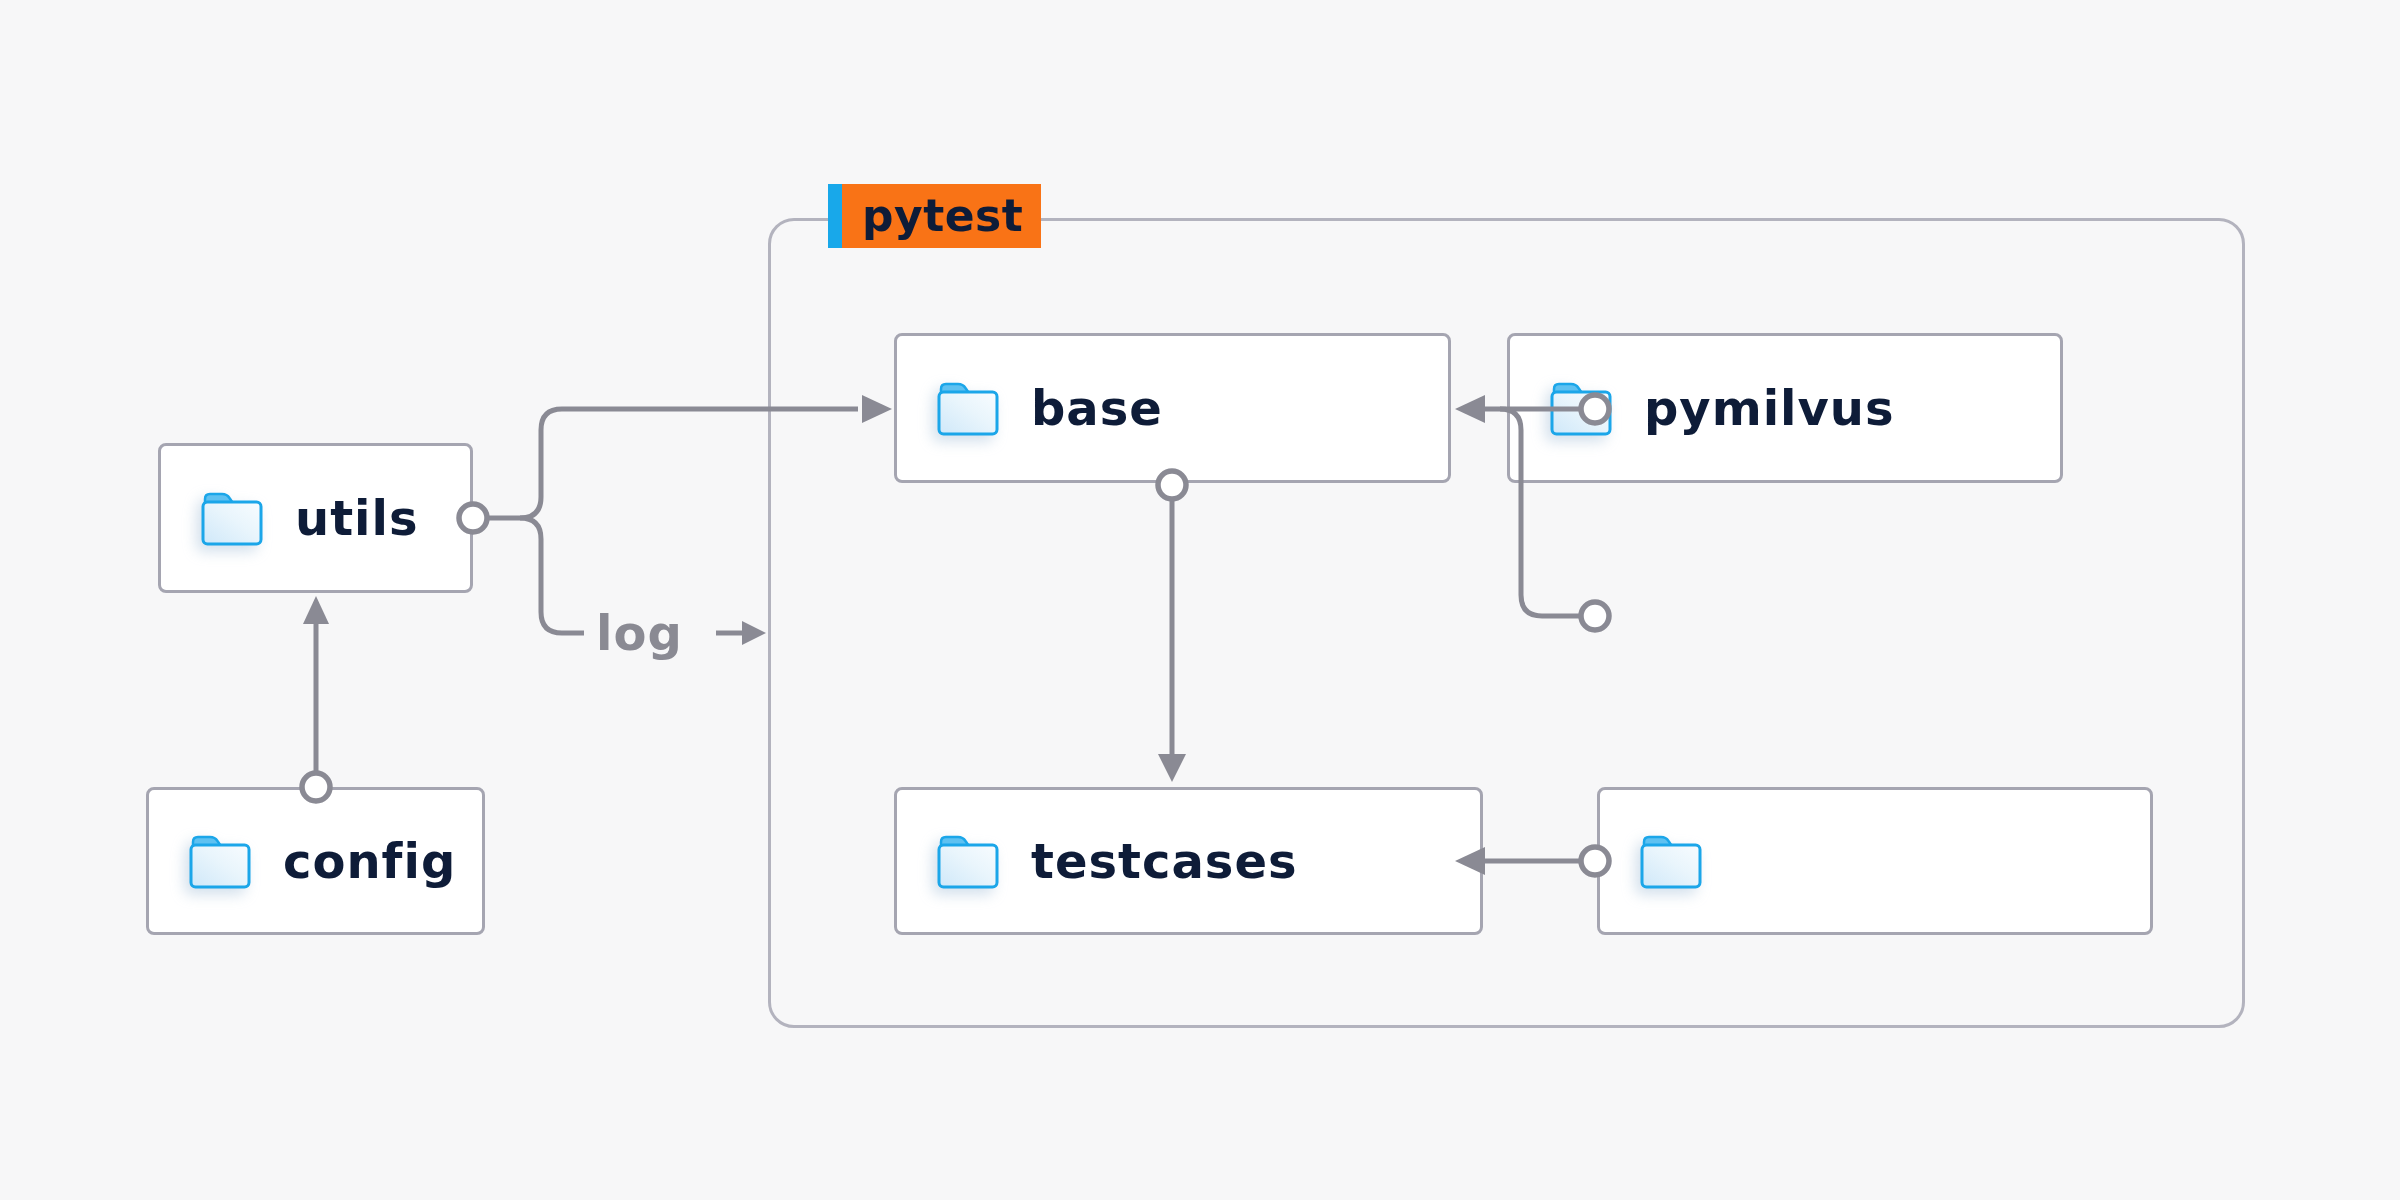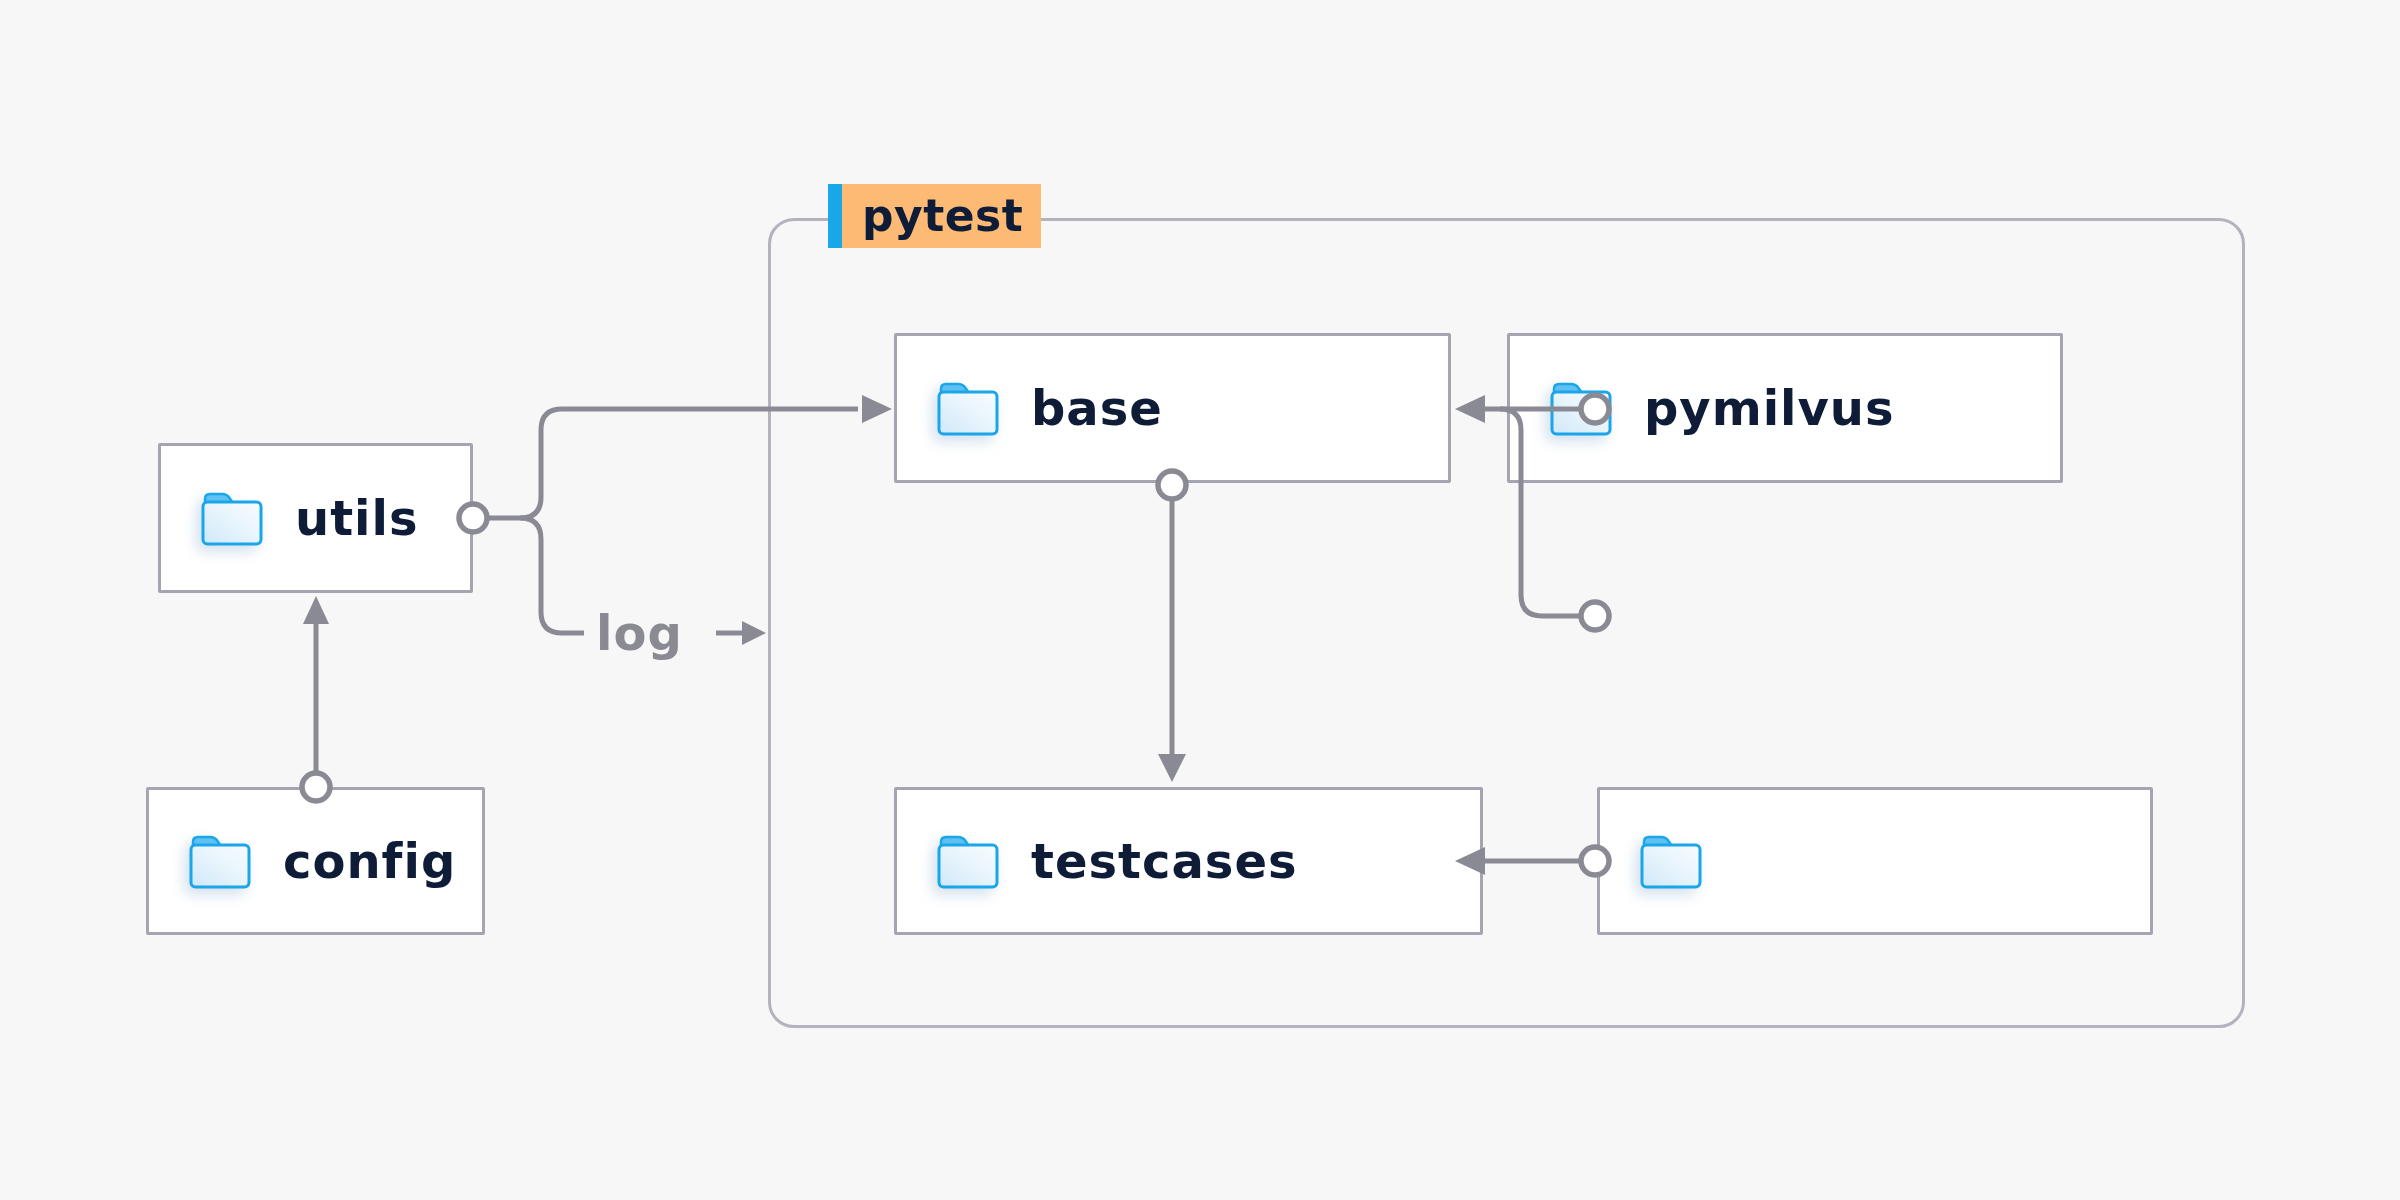--- a/index.html
+++ b/index.html
@@ -39,34 +39,34 @@
     align-items: center;
     z-index: 3;
   }
   .group-label .bar {
     width: 14px;
     height: 64px;
     background: #18a8ea;
     flex: 0 0 auto;
   }
   .group-label .text {
-    background: #fdba74;
+    background: #f97316;
     padding: 0 18px 0 20px;
     font-size: 44px;
     font-weight: 700;
     line-height: 64px;
     color: #0e1c38;
     letter-spacing: 0.5px;
   }
   
   .node {
     position: absolute;
     background: #ffffff;
     border: 3px solid #a5a5b1;
-    border-radius: 2px;
+    border-radius: 8px;
     box-sizing: border-box;
     display: flex;
     align-items: center;
     gap: 30px;
     padding-left: 38px;
     z-index: 2;
   }
   .node .label {
     font-size: 48px;
     font-weight: 700;

